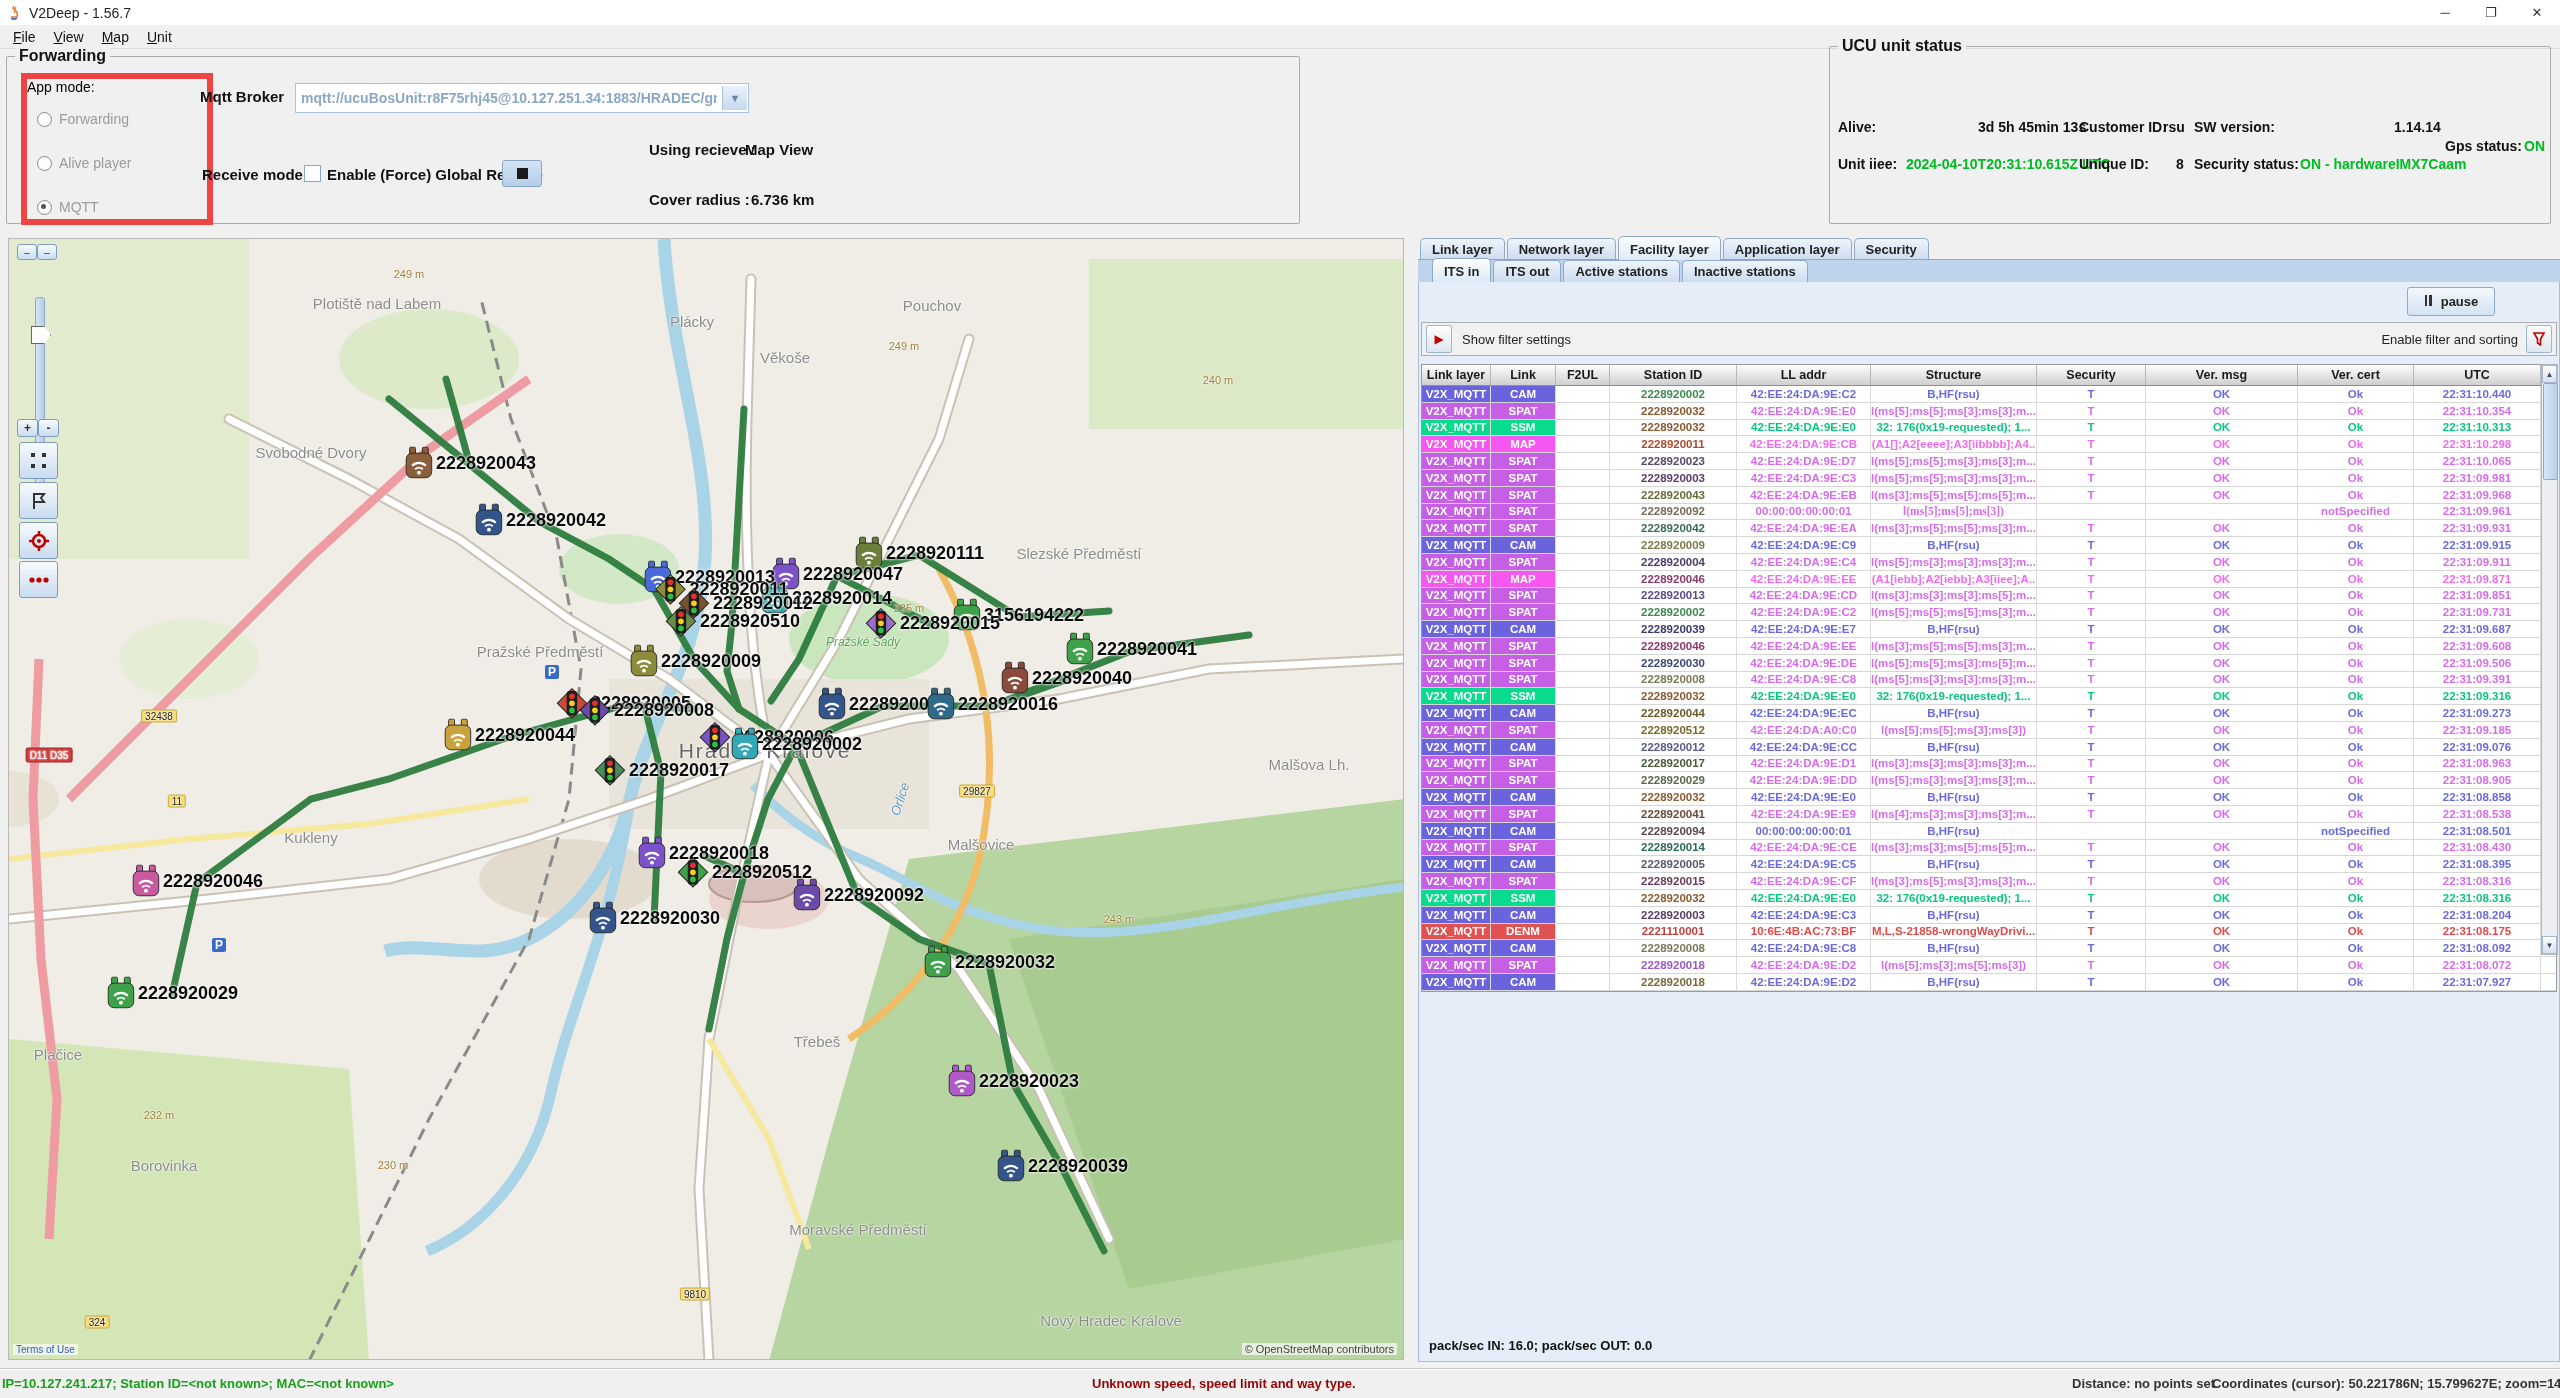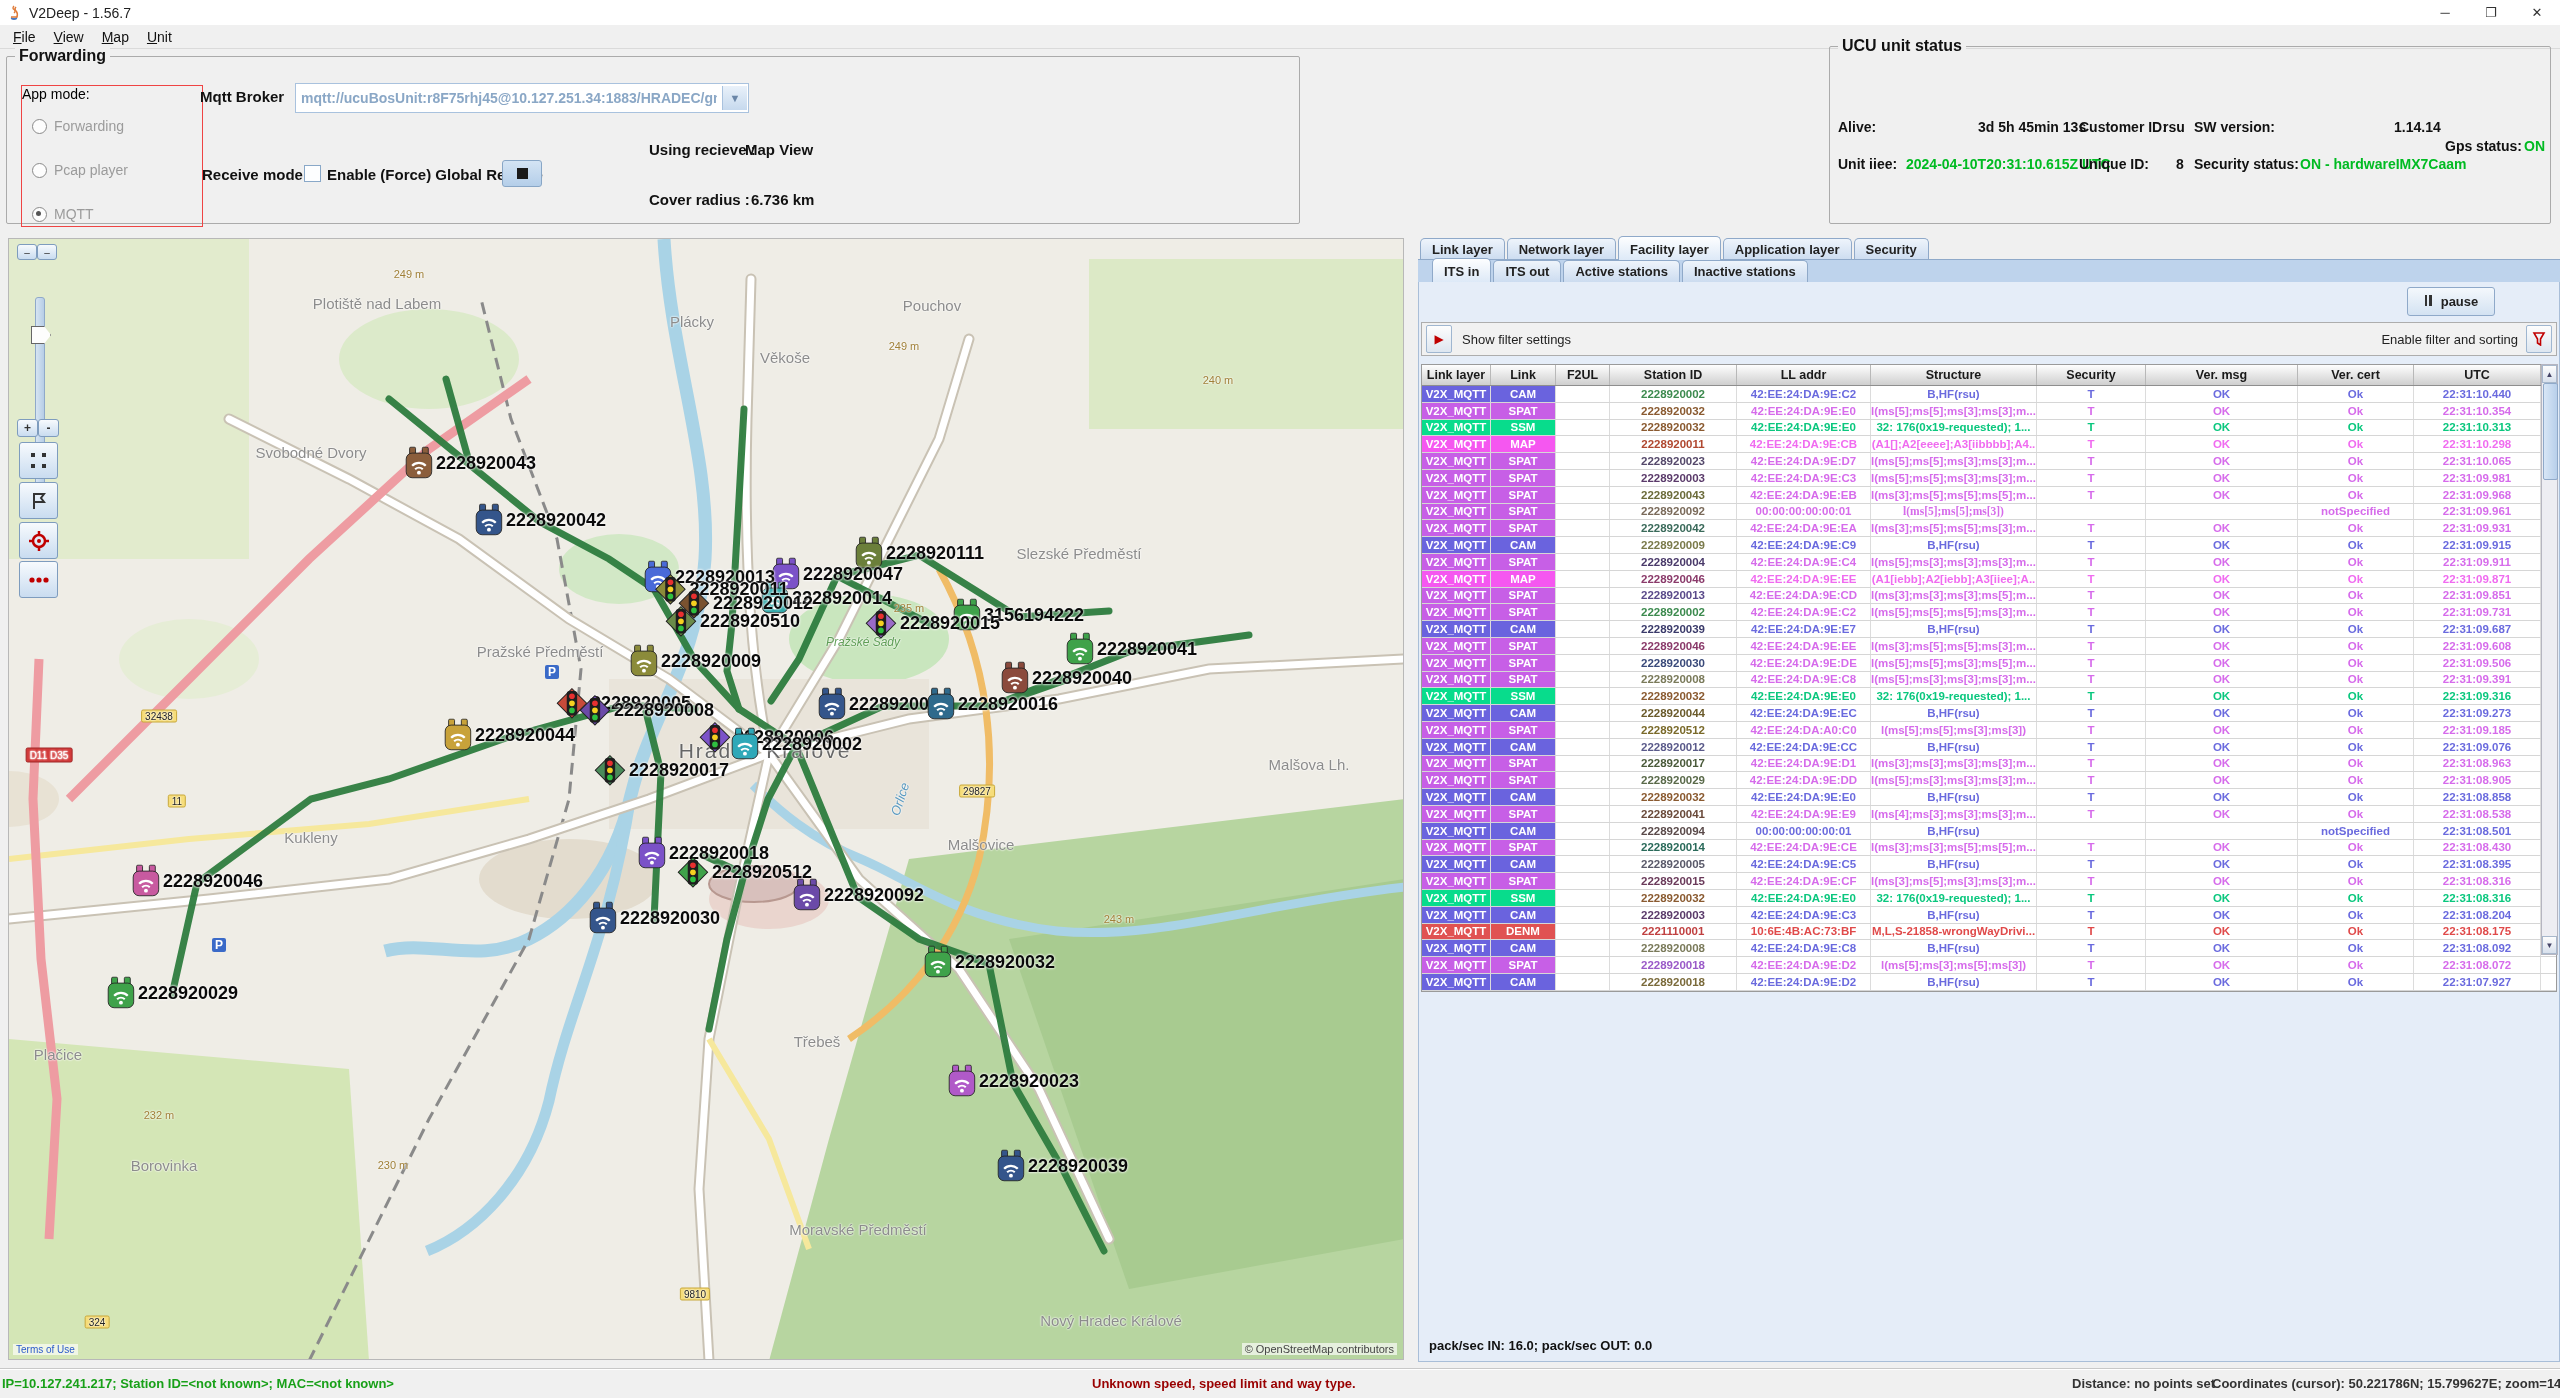--- a/index.html
+++ b/index.html
@@ -11,21 +11,21 @@
   #win-buttons{margin-left:auto;display:flex;height:100%;}
   .winbtn{width:46px;height:100%;display:flex;align-items:center;justify-content:center;font-size:13px;color:#333;}
   #menubar{left:0;top:25px;width:2560px;height:23px;background:#F0F0F0;border-bottom:1px solid #DADADA;display:flex;align-items:center;padding-left:4px;}
   .menu-item{font-size:14px;color:#111;padding:2px 9px;}
   
   .groupbox{position:absolute;border:1px solid #ABABAB;border-radius:2px;}
   .groupbox>.legend{position:absolute;top:-10px;left:8px;background:#F0F0F0;padding:0 4px;font-weight:bold;color:#111;}
   
   #fwd-group{left:6px;top:56px;width:1292px;height:166px;}
   #fwd-group>.legend{font-size:16px;}
-  #appmode-group{left:14px;top:28px;width:180px;height:140px;border:1px solid #ef4444;position:absolute;}
+  #appmode-group{left:14px;top:16px;width:180px;height:140px;border:6px solid #ef4444;position:absolute;}
   #appmode-group>.legend{font-size:14px;}
   .radio-row{position:absolute;left:10px;display:flex;align-items:center;gap:7px;}
   .radio{width:13px;height:13px;border-radius:50%;border:1px solid #8A8A8A;background:#FDFDFD;position:relative;}
   .radio.sel::after{content:"";position:absolute;left:3px;top:3px;width:5px;height:5px;border-radius:50%;background:#555;}
   .radio-label{font-size:14px;color:#9B9B9B;}
   .flabel{position:absolute;font-weight:bold;font-size:15px;color:#111;}
   #mqtt-field{position:absolute;left:288px;top:26px;width:452px;height:28px;border:1px solid #A9C2DE;background:#FFF;display:flex;align-items:center;}
   #mqtt-field input{border:0;outline:none;flex:1;font-size:14px;color:#8AA7C6;font-family:"Liberation Sans",sans-serif;background:transparent;padding:0 5px;font-weight:bold;}
   #mqtt-arrow{width:24px;height:24px;margin-right:1px;background:linear-gradient(#E9F1FA,#C6D9EE);border-left:1px solid #A9C2DE;display:flex;align-items:center;justify-content:center;color:#6A86A8;font-size:11px;}
   .checkbox{width:15px;height:15px;border:1px solid #89A8C8;background:#FDFEFF;display:inline-block;}
@@ -113,21 +113,21 @@
   <div class="legend">Forwarding</div>
   <div id="appmode-group">
     <div class="legend">App mode:</div>
     <div id="appmode-options">
         <div class="radio-row" style="top: 32px;">
           <span class="radio"></span>
           <span class="radio-label">Forwarding</span>
         </div>
         <div class="radio-row" style="top: 76px;">
           <span class="radio"></span>
-          <span class="radio-label">Pcap player</span>
+          <span class="radio-label">Alive player</span>
         </div>
         <div class="radio-row" style="top: 120px;">
           <span class="radio sel"></span>
           <span class="radio-label">MQTT</span>
         </div>
       </div>
   </div>
   <div class="flabel" style="left:193px;top:31px;">Mqtt Broker</div>
   <div id="mqtt-field">
     <input value="mqtt://ucuBosUnit:r8F75rhj45@10.127.251.34:1883/HRADEC/gnwRootMsgType/+" style="">

